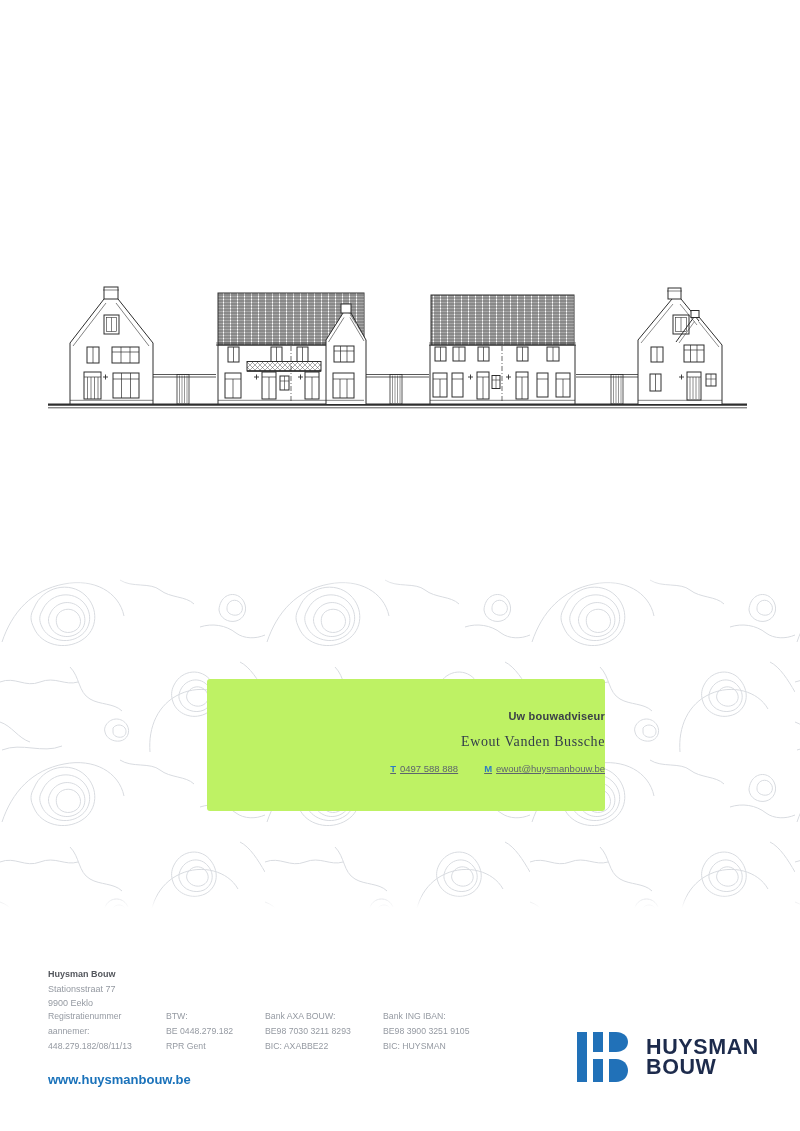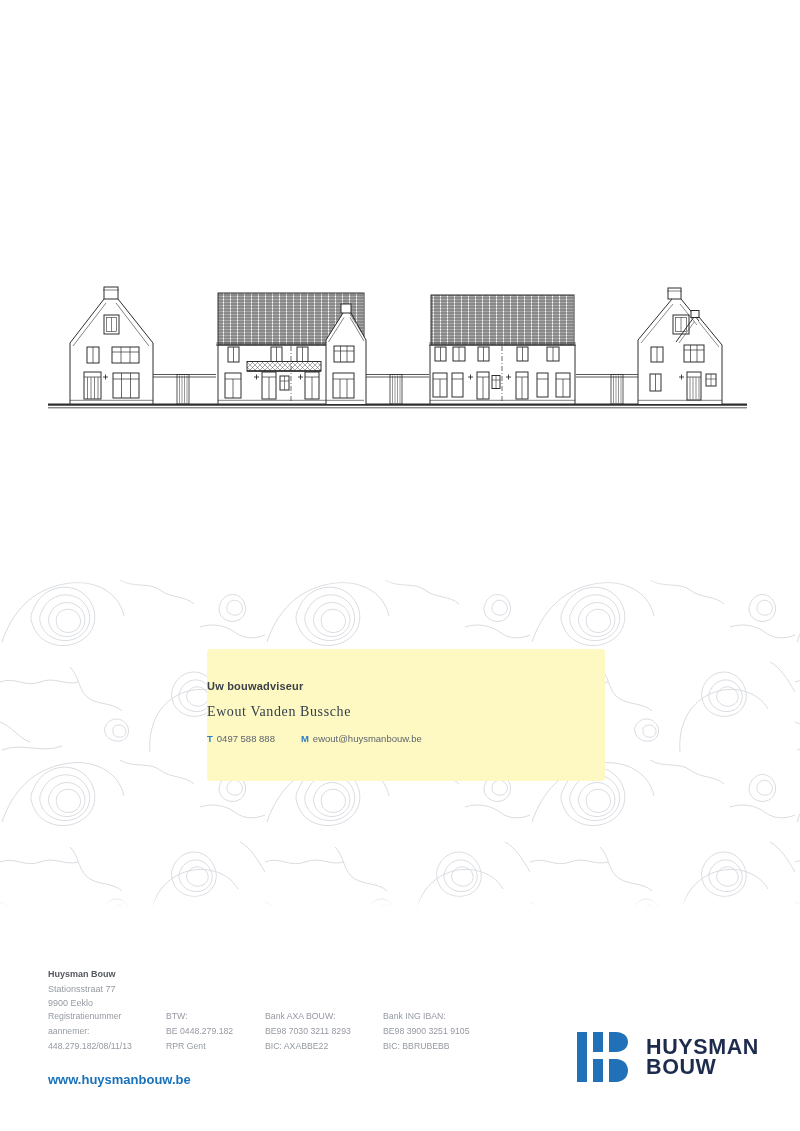--- a/index.html
+++ b/index.html
@@ -12,32 +12,32 @@
   .elevation{position:absolute;left:0;top:275px;width:800px;height:140px;}
   
   .topo-band{
     position:absolute;left:0;top:572px;width:800px;height:336px;
     -webkit-mask-image:linear-gradient(to bottom,transparent 0,#000 14px,#000 calc(100% - 14px),transparent 100%);
     mask-image:linear-gradient(to bottom,transparent 0,#000 14px,#000 calc(100% - 14px),transparent 100%);
   }
   .topo-band svg{display:block;}
   
   .card{
-    position:absolute;left:207px;top:649px;width:398px;height:132px;
-    background:#fef9c3;border-radius:3px;text-align:left;
+    position:absolute;left:207px;top:679px;width:398px;height:132px;
+    background:#bef264;border-radius:3px;text-align:right;
   }
   .card-heading{
     margin-top:31px;font-size:11px;font-weight:bold;color:#3b4048;letter-spacing:.2px;
   }
   .card-name{
     margin-top:12px;font-family:"Liberation Serif", serif;
     font-size:14px;color:#333d4a;letter-spacing:.6px;
   }
   .card-contact{
-    margin-top:13px;font-size:9.5px;color:#5d646d;
+    margin-top:13px;font-size:9.5px;color:#5d646d;text-decoration:underline;
   }
   .blue-letter{color:#2e7dc2;font-weight:bold;margin-right:4px;}
   .contact-gap{display:inline-block;width:26px;}
   
   .footer-address{
     position:absolute;left:48px;top:935px;font-size:9px;line-height:14.5px;color:#959aa2;margin-top:32px;
   }
   .footer-company{font-weight:bold;color:#54575d;}
   .footer-cols{position:absolute;left:48px;top:994px;font-size:8.7px;line-height:15px;color:#959aa2;}
   .fcol{position:absolute;top:15px;white-space:nowrap;}
@@ -280,21 +280,21 @@
       <span>RPR Gent</span>
     </div>
     <div class="fcol fcol-2">
       <span>Bank AXA BOUW:</span>
       <span>BE98 7030 3211 8293</span>
       <span>BIC: AXABBE22</span>
     </div>
     <div class="fcol fcol-3">
       <span>Bank ING IBAN:</span>
       <span>BE98 3900 3251 9105</span>
-      <span>BIC: BBRUBEBB</span>
+      <span>BIC: HUYSMAN</span>
     </div>
   </div>
 
   <div class="website">www.huysmanbouw.be</div>
 
   <div class="logo">
     <svg class="logo-mark" viewBox="0 0 52 50">
       <g fill="#2171b8">
         <rect x="0" y="0" width="10" height="50"></rect>
         <rect x="16" y="0" width="10" height="20"></rect>

